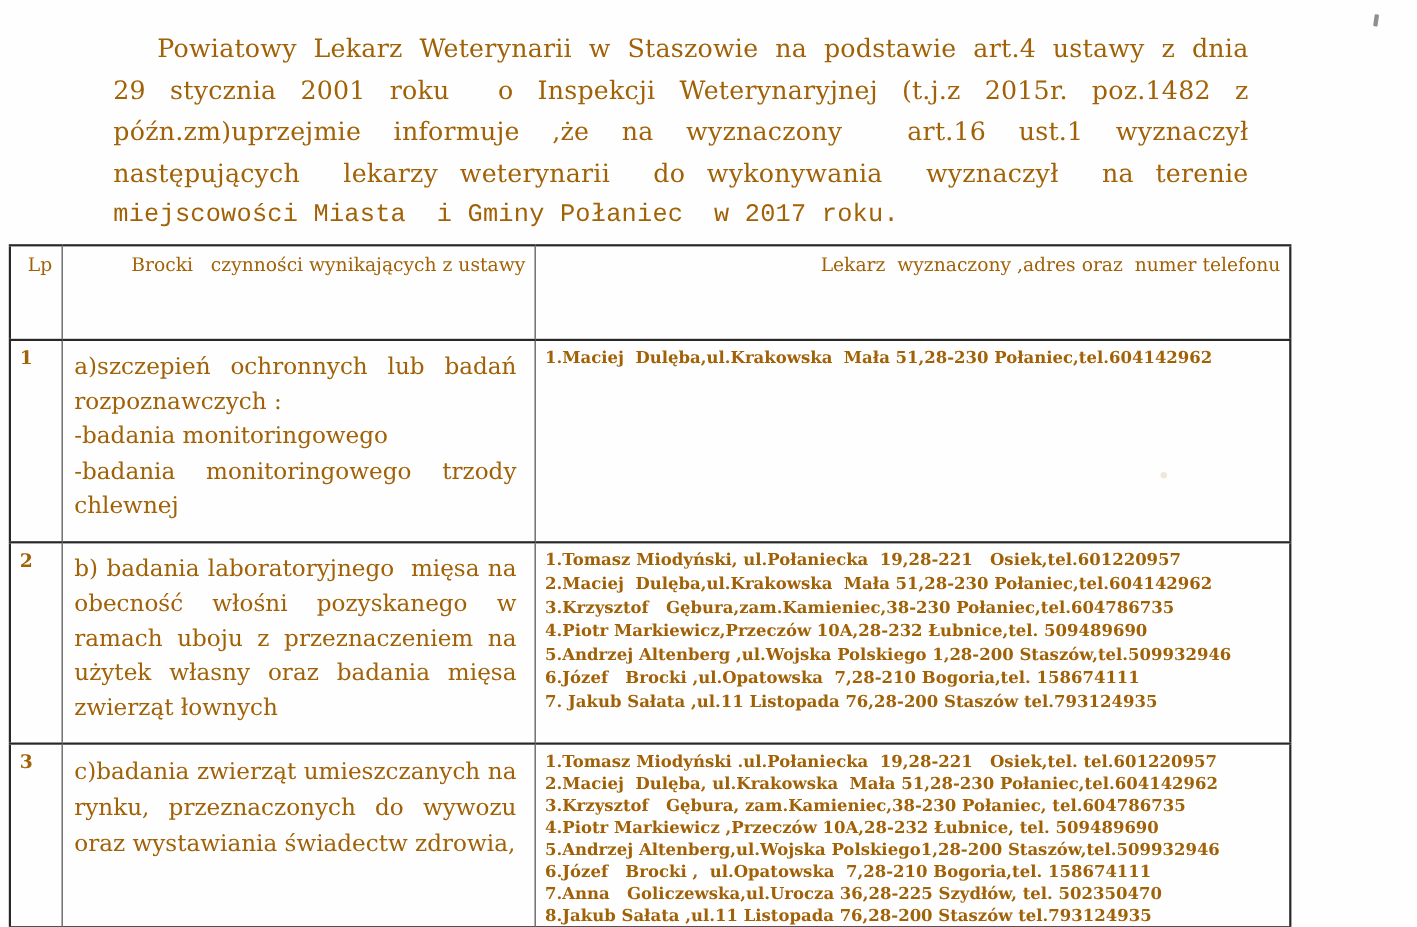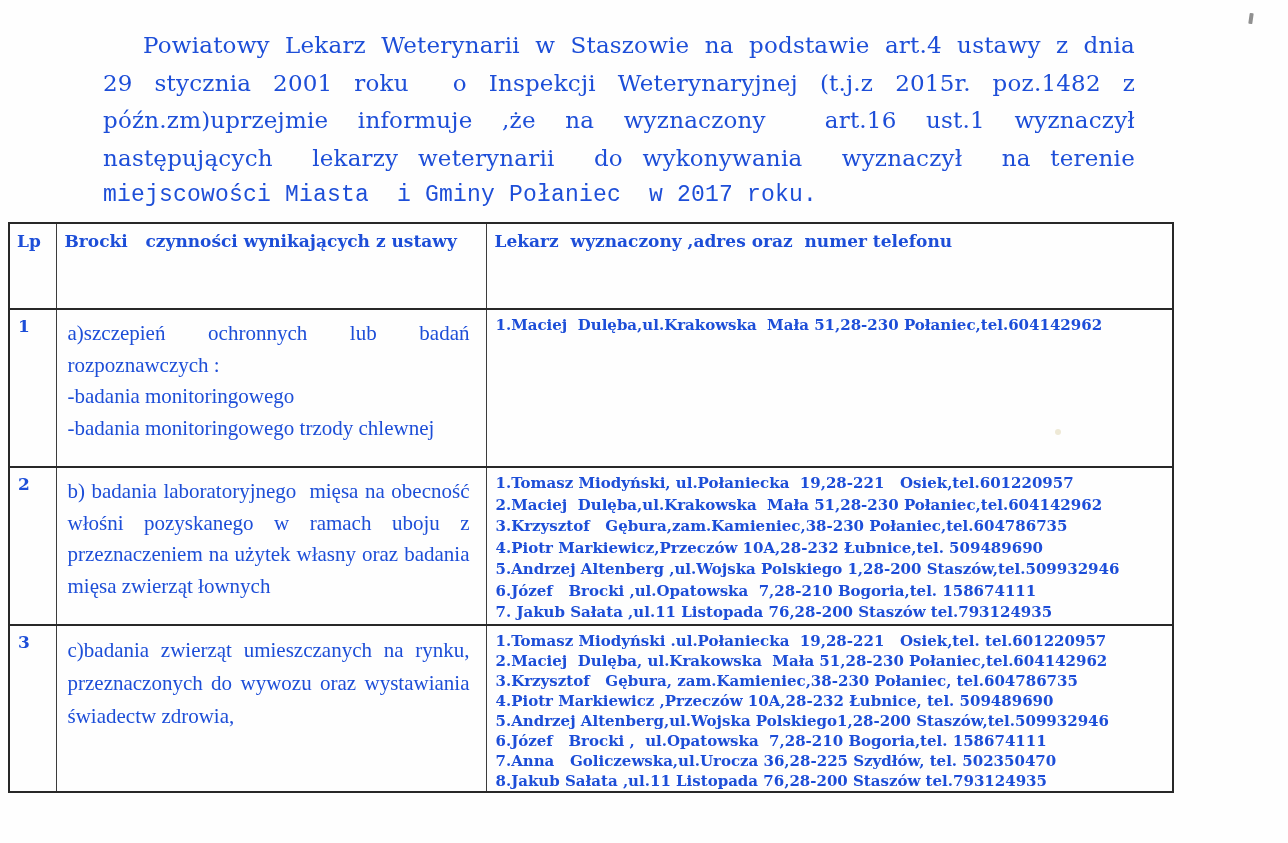--- a/index.html
+++ b/index.html
@@ -1,21 +1,21 @@
 <!DOCTYPE html>
 <html><head>
 <meta charset="utf-8">
 <style>
   html, body { margin: 0; padding: 0; background: #ffffff; }
   .page {
     position: relative;
     width: 1288px;
     height: 843px;
     background: #fefefe;
-    color: #1d4ed8;
+    color: #a16207;
     font-family: "DejaVu Serif", serif;
     overflow: hidden;
   }
 
   
   .intro {
     position: absolute;
     left: 103px;
     top: 27px;
     width: 1032px;
@@ -46,33 +46,33 @@
     border-bottom: 2px solid #282828;
     vertical-align: top;
     padding: 0;
   }
   tr.r-head { height: 86px; }
   tr.r-1 { height: 158px; }
   tr.r-2 { height: 158px; }
   tr.r-3 { height: 165px; }
 
   th {
-    font-weight: 700;
+    font-weight: 400;
     font-size: 17px;
-    text-align: left;
+    text-align: right;
     padding: 7px 8px 0 8px;
     white-space: pre-wrap;
   }
   th.lp { padding-left: 7px; }
   td.lp {
     font-weight: 700;
     font-size: 17px;
     padding: 6px 0 0 8px;
   }
-  td.act { padding: 8px 16px 6px 11px; font-family: Liberation Serif, serif; }
+  td.act { padding: 8px 16px 16px 11px; }
   .act-text {
     font-size: 21px;
     line-height: 31.5px;
     text-align: justify;
     white-space: pre-wrap;
   }
   tr.r-3 .act-text { line-height: 33px; }
 
   td.vet { padding: 5px 4px 0 9px; }
   .vet-text {

